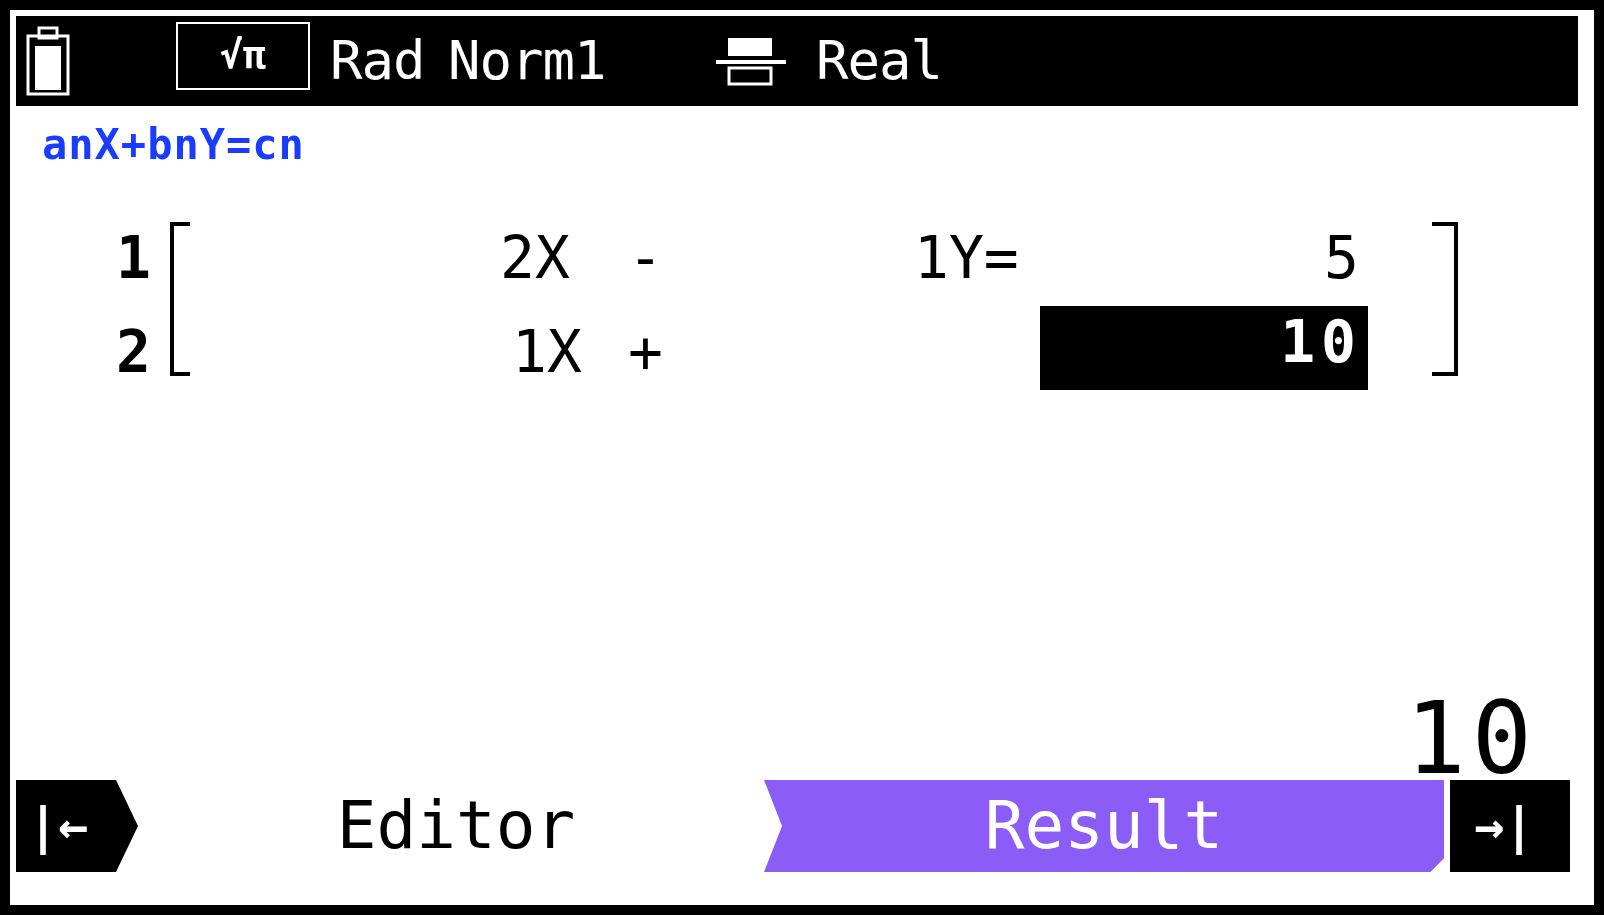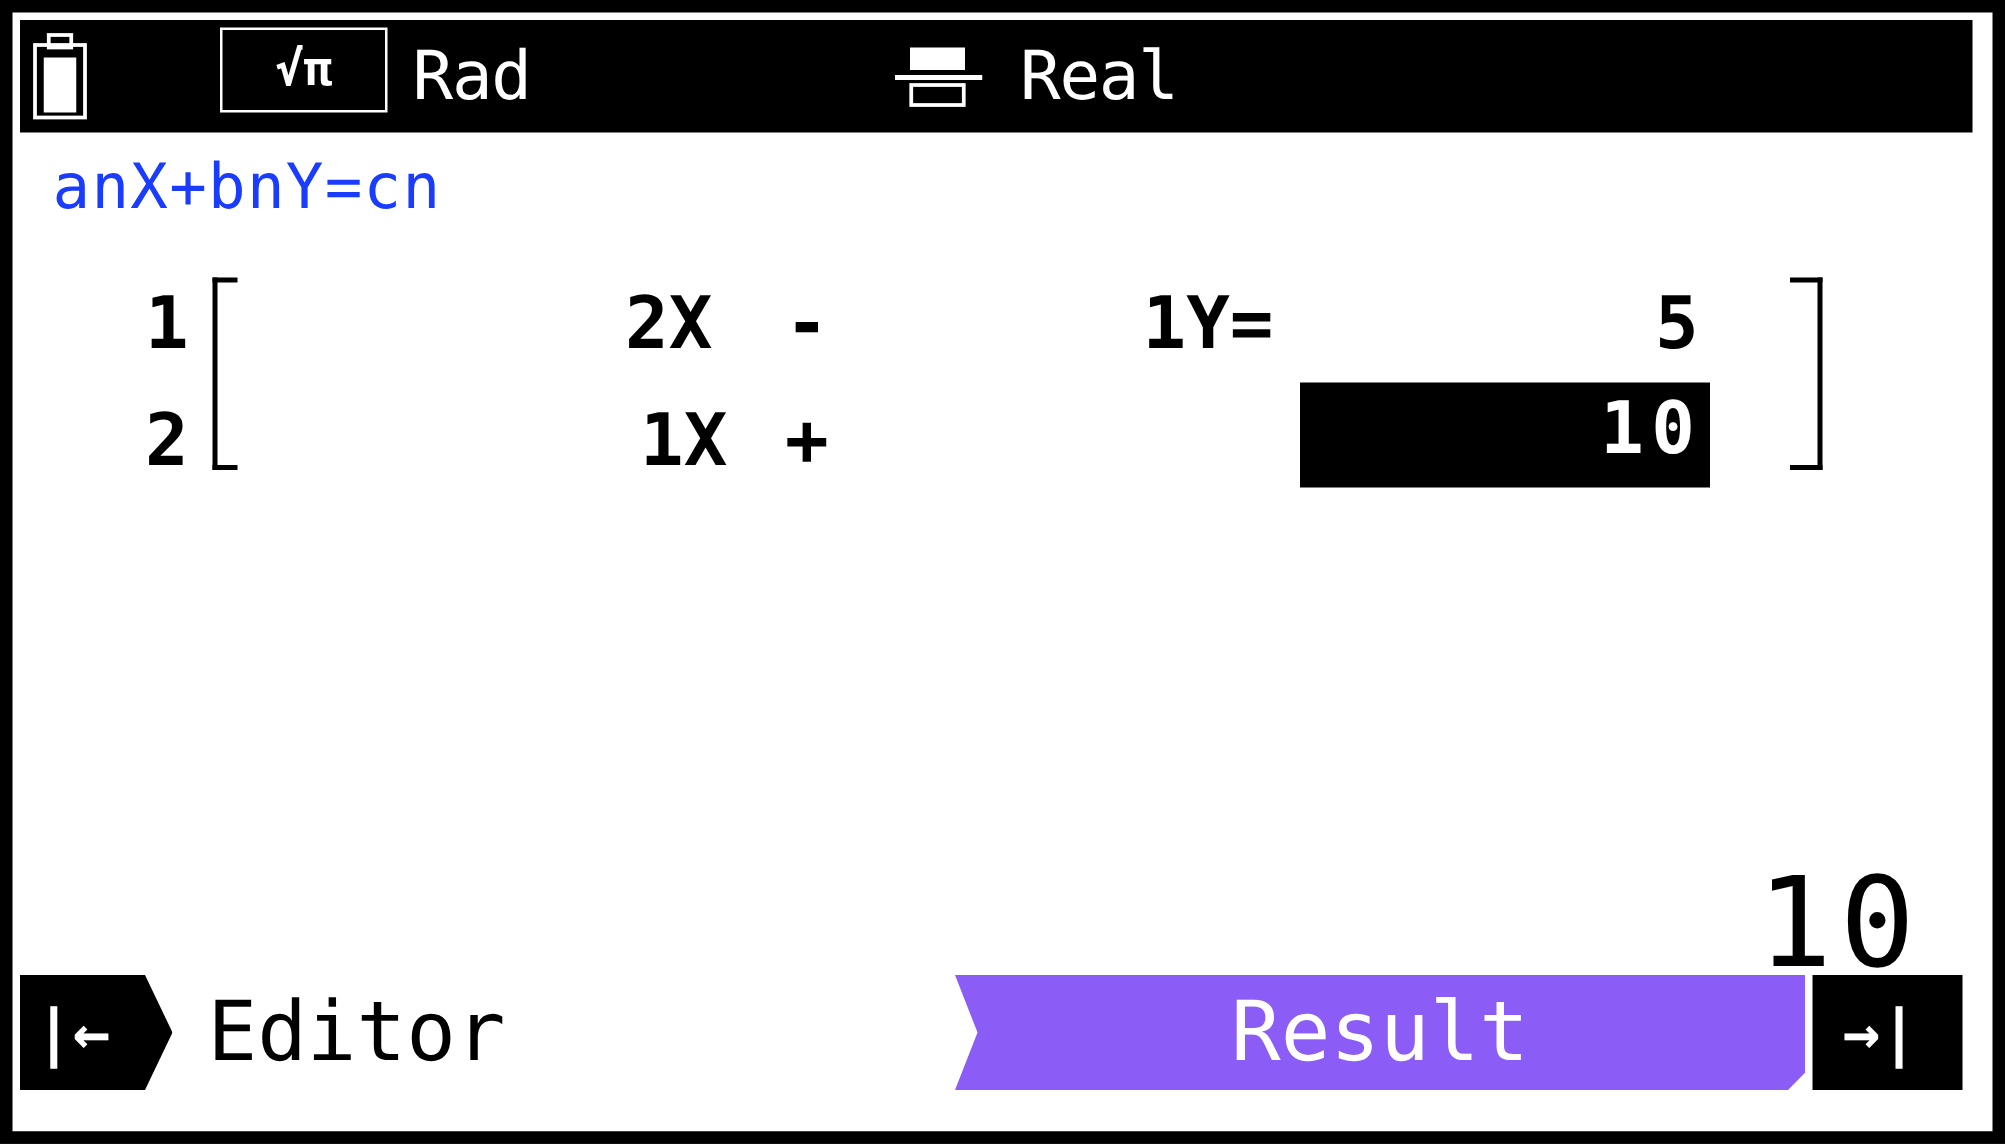--- a/index.html
+++ b/index.html
@@ -10,56 +10,57 @@
 
   
   .status { position: absolute; left: 0; top: 0; width: 1562px; height: 90px; background: #000; color: #fff; }
   .battery { position: absolute; left: 10px; top: 10px; width: 44px; height: 70px; }
   .mathmode { position: absolute; left: 160px; top: 6px; width: 134px; height: 68px; border: 2px solid #fff;
               box-sizing: border-box; color: #fff; font-size: 38px; font-weight: bold; text-align: center; line-height: 62px; }
   .st-text { position: absolute; top: 10px; font-size: 54px; font-weight: normal; line-height: 70px; letter-spacing: -1px; }
   .fraction-icon { position: absolute; left: 700px; top: 18px; width: 70px; height: 56px; }
 
   
-  .eqtitle { position: absolute; left: 26px; top: 104px; color: #1a3cff; font-size: 50px; font-weight: normal; letter-spacing: 1px; }
+  .eqtitle { position: absolute; left: 26px; top: 104px; color: #1a3cff; font-size: 42px; font-weight: bold; letter-spacing: 1px; }
 
   
   .rownum { position: absolute; font-size: 58px; font-weight: bold; color: #000; }
-  .cell { position: absolute; font-size: 58px; color: #000; font-weight: bold; white-space: pre; }
+  .cell { position: absolute; font-size: 58px; color: #000; font-weight: normal; white-space: pre; }
   .bracket-l { position: absolute; left: 154px; top: 206px; width: 20px; height: 154px; border: 4px solid #000; border-right: none; box-sizing: border-box; }
   .bracket-r { position: absolute; left: 1416px; top: 206px; width: 26px; height: 154px; border: 4px solid #000; border-left: none; box-sizing: border-box; }
   .selected { position: absolute; left: 1024px; top: 290px; width: 328px; height: 84px; background: #000; }
   .selected-val { position: absolute; right: 6px; top: 2px; color: #fff; font-size: 58px; font-weight: bold; letter-spacing: 6px; }
 
   .bigval { position: absolute; right: 40px; top: 664px; font-size: 100px; color: #000; letter-spacing: 6px; }
 
   
   .tabbar { position: absolute; left: 0; top: 764px; width: 1562px; height: 92px; }
   .tab-left { position: absolute; left: 0; top: 0; width: 122px; height: 92px; background: #000;
               clip-path: polygon(0 0, 100px 0, 122px 46px, 100px 92px, 0 92px); color: #fff; }
-  .tab-editor { position: absolute; left: 150px; top: 0; width: 580px; height: 92px; color: #000; font-size: 66px; line-height: 92px; }
+  .tab-editor { position: absolute; left: 150px; top: 0; width: 580px; height: 92px; color: #000; font-size: 66px; text-align: center; line-height: 92px; }
   .tab-result { position: absolute; left: 748px; top: 0; width: 680px; height: 92px; background: #8b5cf6; color: #fff;
                 clip-path: polygon(0 0, 100% 0, 100% 85%, 98% 100%, 0 100%, 18px 50%); font-size: 66px; text-align: center; line-height: 92px; }
   .tab-right { position: absolute; left: 1434px; top: 0; width: 120px; height: 92px; background: #000; color: #fff; }
   .arrow { position: absolute; top: 18px; font-size: 50px; font-weight: bold; line-height: 56px; }
 </style>
 </head>
 <body>
 
 <div class="screen">
   <div class="inner">
 
     <div class="status">
       <svg class="battery" viewBox="0 0 44 70">
         <rect x="2" y="10" width="40" height="58" fill="none" stroke="#fff" stroke-width="3"></rect>
         <rect x="13" y="2" width="18" height="10" fill="none" stroke="#fff" stroke-width="3"></rect>
         <rect x="9" y="20" width="26" height="44" fill="#fff"></rect>
       </svg>
       <div class="mathmode">√π</div>
       <span class="st-text" style="left:314px">Rad</span>
+      <span class="st-text" style="left:432px">Norm1</span>
       <svg class="fraction-icon" viewBox="0 0 70 56">
         <rect x="12" y="4" width="44" height="18" fill="#fff"></rect>
         <rect x="0" y="26" width="70" height="4" fill="#fff"></rect>
         <rect x="13" y="34" width="42" height="16" fill="none" stroke="#fff" stroke-width="3"></rect>
       </svg>
       <span class="st-text" style="left:800px">Real</span>
     </div>
 
     <div class="eqtitle">anX+bnY=cn</div>
 

